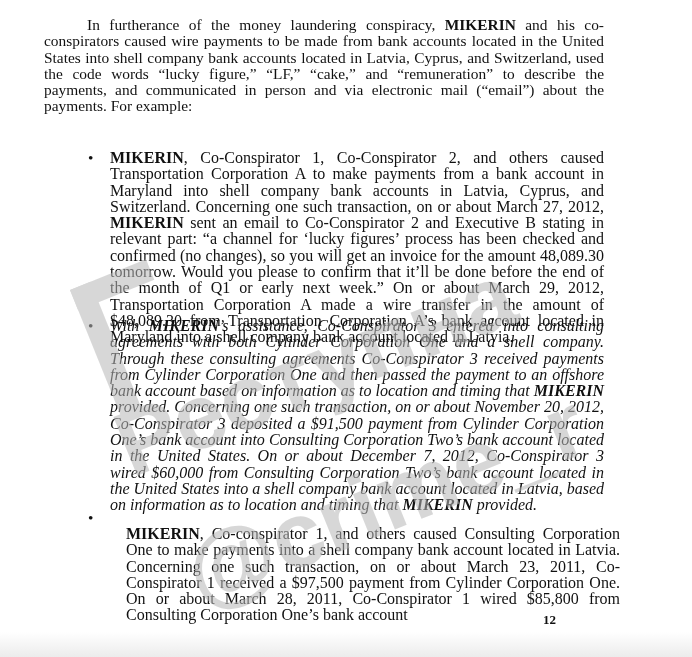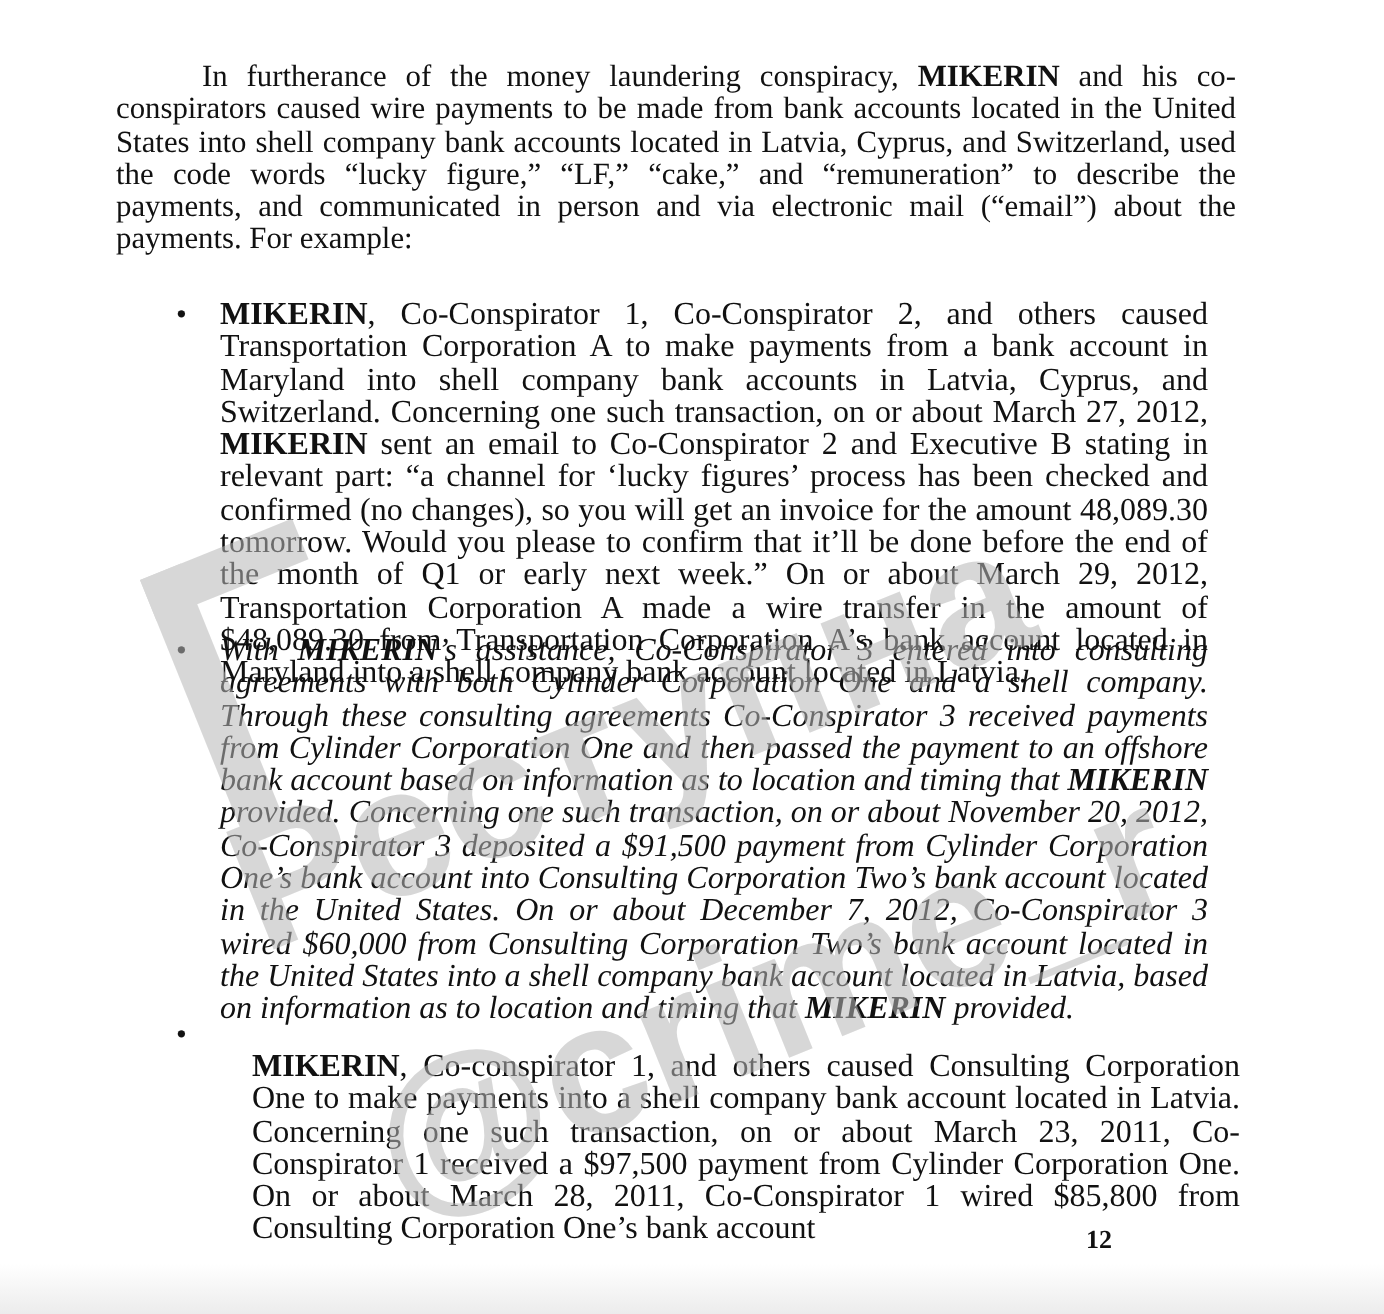--- a/index.html
+++ b/index.html
@@ -122,21 +122,21 @@
       border-top: 22px solid #b8b8b8;
       transform: rotate(-22deg);
       transform-origin: left top;
     }
   </style>
 </head>
 <body>
 
 <div class="page">
 
-  <p class="intro-real" style="margin:14px">
+  <p class="intro-real" style="margin:0">
     <span>In furtherance of the money laundering conspiracy, </span><b>MIKERIN</b><span> and his co-conspirators caused wire payments to be made from bank accounts located in the United States into shell company bank accounts located in Latvia, Cyprus, and Switzerland, used the code words “lucky figure,” “LF,” “cake,” and “remuneration” to describe the payments, and communicated in person and via electronic mail (“email”) about the payments.  For example:</span>
   </p>
 
   <span class="bullet-dot d1">•</span>
   <p class="bullet b1" style="margin:0">
     <b>MIKERIN</b><span>, Co-Conspirator 1, Co-Conspirator 2, and others caused Transportation Corporation A to make payments from a bank account in Maryland into shell company bank accounts in Latvia, Cyprus, and Switzerland.  Concerning one such transaction, on or about March 27, 2012, </span><b>MIKERIN</b><span> sent an email to Co-Conspirator 2 and Executive B stating in relevant part: “a channel for ‘lucky figures’ process has been checked and confirmed (no changes), so you will get an invoice for the amount 48,089.30 tomorrow.  Would you please to confirm that it’ll be done before the end of the month of Q1 or early next week.”  On or about March 29, 2012, Transportation Corporation A made a wire transfer in the amount of $48,089.30 from Transportation Corporation A’s bank account located in Maryland into a shell company bank account located in Latvia.</span>
   </p>
 
   <span class="bullet-dot d2">•</span>
   <p class="bullet b2" style="margin:0">

